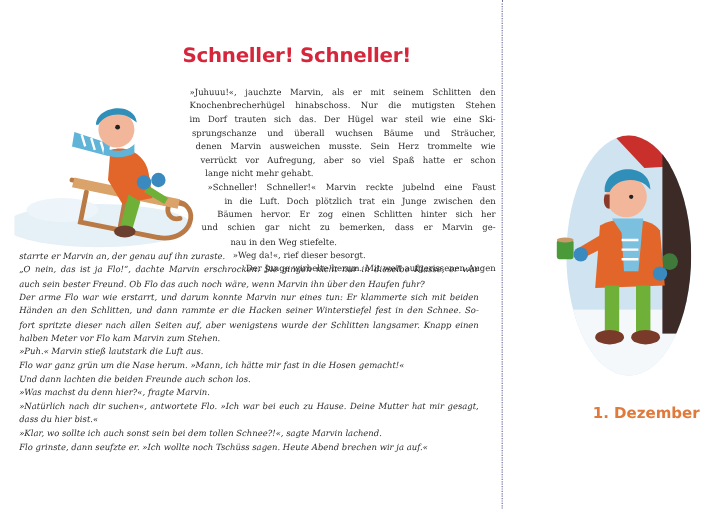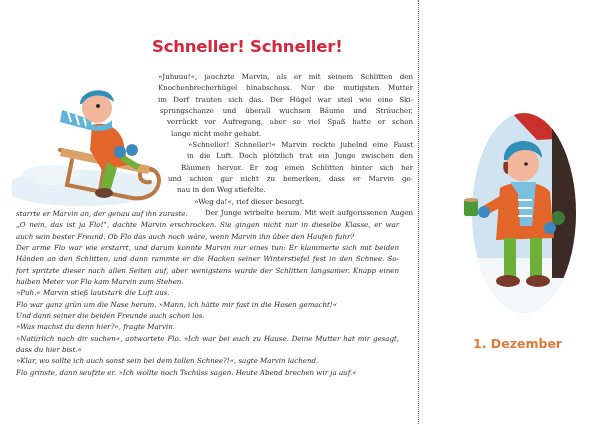--- a/index.html
+++ b/index.html
@@ -27,21 +27,21 @@
   .line.last { text-align-last: left; }
 
   .block-a { left: 158px; top: 71px; width: 255px; }
   .block-b { left: 16px; top: 208px; width: 383px; font-style: italic; }
 
   .illus { position: absolute; }
   .sled-illus { left: 12px; top: 70px; width: 160px; height: 140px; }
   .boy-illus { left: 462px; top: 108px; width: 120px; height: 210px; }
 
   .date {
-    position: absolute; left: 473px; top: 336px; width: 120px; text-align: left;
+    position: absolute; left: 463px; top: 336px; width: 120px; text-align: right;
     font-family: "DejaVu Sans", sans-serif; font-weight: bold; font-size: 12.5px; color: #e0793a;
   }
   .countdown {
     position: absolute; left: 448px; top: 359px; width: 150px; text-align: center;
     font-family: "DejaVu Sans", sans-serif; font-weight: bold; font-size: 7.6px; color: #e0793a;
   }
 </style>
 </head>
 <body>
 
@@ -74,45 +74,46 @@
     <circle cx="85" cy="38" r="15" fill="#f2b79a"></circle>
     <path d="M68 34 C68 18 100 14 102 32 L96 28 C90 24 76 24 70 34 Z" fill="#2f8fb8"></path>
     <circle cx="86" cy="36" r="2" fill="#222"></circle>
     <path d="M75 52 C82 58 95 56 100 50 L100 58 C92 62 80 62 74 58 Z" fill="#5fb4d8"></path>
   </svg>
 
   <div class="title">Schneller! Schneller!</div>
 
   <div class="body-text block-a">
     <span class="line">»Juhuuu!«, jauchzte Marvin, als er mit seinem Schlitten den</span>
-    <span class="line">Knochenbrecherhügel hinabschoss. Nur die mutigsten Mutter</span>
+    <span class="line">Knochenbrecherhügel hinabschoss. Nur die mutigsten Stehen</span>
     <span class="line">im Dorf trauten sich das. Der Hügel war steil wie eine Ski-</span>
     <span class="line" style="margin-left:2px">sprungschanze und überall wuchsen Bäume und Sträucher,</span>
+    <span class="line" style="margin-left:5px">denen Marvin ausweichen musste. Sein Herz trommelte wie</span>
     <span class="line" style="margin-left:9px">verrückt vor Aufregung, aber so viel Spaß hatte er schon</span>
     <span class="line last" style="margin-left:13px">lange nicht mehr gehabt.</span>
-    <span class="line" style="margin-left:30px">»Schneller! Schneller!« Marvin reckte jubelnd eine Faust</span>
+    <span class="line" style="margin-left:15px">»Schneller! Schneller!« Marvin reckte jubelnd eine Faust</span>
     <span class="line" style="margin-left:29px">in die Luft. Doch plötzlich trat ein Junge zwischen den</span>
     <span class="line" style="margin-left:23px">Bäumen hervor. Er zog einen Schlitten hinter sich her</span>
     <span class="line" style="margin-left:10px">und schien gar nicht zu bemerken, dass er Marvin ge-</span>
-    <span class="line last" style="margin-left:19px">nau in den Weg stiefelte.</span>
+    <span class="line last" style="margin-left:34px">nau in den Weg stiefelte.</span>
     <span class="line last" style="margin-left:36px">»Weg da!«, rief dieser besorgt.</span>
     <span class="line" style="margin-left:47px">Der Junge wirbelte herum. Mit weit aufgerissenen Augen</span>
   </div>
 
   <div class="body-text block-b">
     <span class="line last">starrte er Marvin an, der genau auf ihn zuraste.</span>
     <span class="line">„O nein, das ist ja Flo!“, dachte Marvin erschrocken. Sie gingen nicht nur in dieselbe Klasse, er war</span>
     <span class="line last">auch sein bester Freund. Ob Flo das auch noch wäre, wenn Marvin ihn über den Haufen fuhr?</span>
     <span class="line">Der arme Flo war wie erstarrt, und darum konnte Marvin nur eines tun: Er klammerte sich mit beiden</span>
     <span class="line">Händen an den Schlitten, und dann rammte er die Hacken seiner Winterstiefel fest in den Schnee. So-</span>
     <span class="line">fort spritzte dieser nach allen Seiten auf, aber wenigstens wurde der Schlitten langsamer. Knapp einen</span>
     <span class="line last">halben Meter vor Flo kam Marvin zum Stehen.</span>
     <span class="line last">»Puh.« Marvin stieß lautstark die Luft aus.</span>
     <span class="line last">Flo war ganz grün um die Nase herum. »Mann, ich hätte mir fast in die Hosen gemacht!«</span>
-    <span class="line last">Und dann seiner die beiden Freunde auch schon los.</span>
+    <span class="line last">Und dann lachten die beiden Freunde auch schon los.</span>
     <span class="line last">»Was machst du denn hier?«, fragte Marvin.</span>
     <span class="line">»Natürlich nach dir suchen«, antwortete Flo. »Ich war bei euch zu Hause. Deine Mutter hat mir gesagt,</span>
     <span class="line last">dass du hier bist.«</span>
     <span class="line last">»Klar, wo sollte ich auch sonst sein bei dem tollen Schnee?!«, sagte Marvin lachend.</span>
     <span class="line last">Flo grinste, dann seufzte er. »Ich wollte noch Tschüss sagen. Heute Abend brechen wir ja auf.«</span>
   </div>
 
   <div class="fold"></div>
 
   <svg class="illus boy-illus" viewBox="0 0 120 210">

